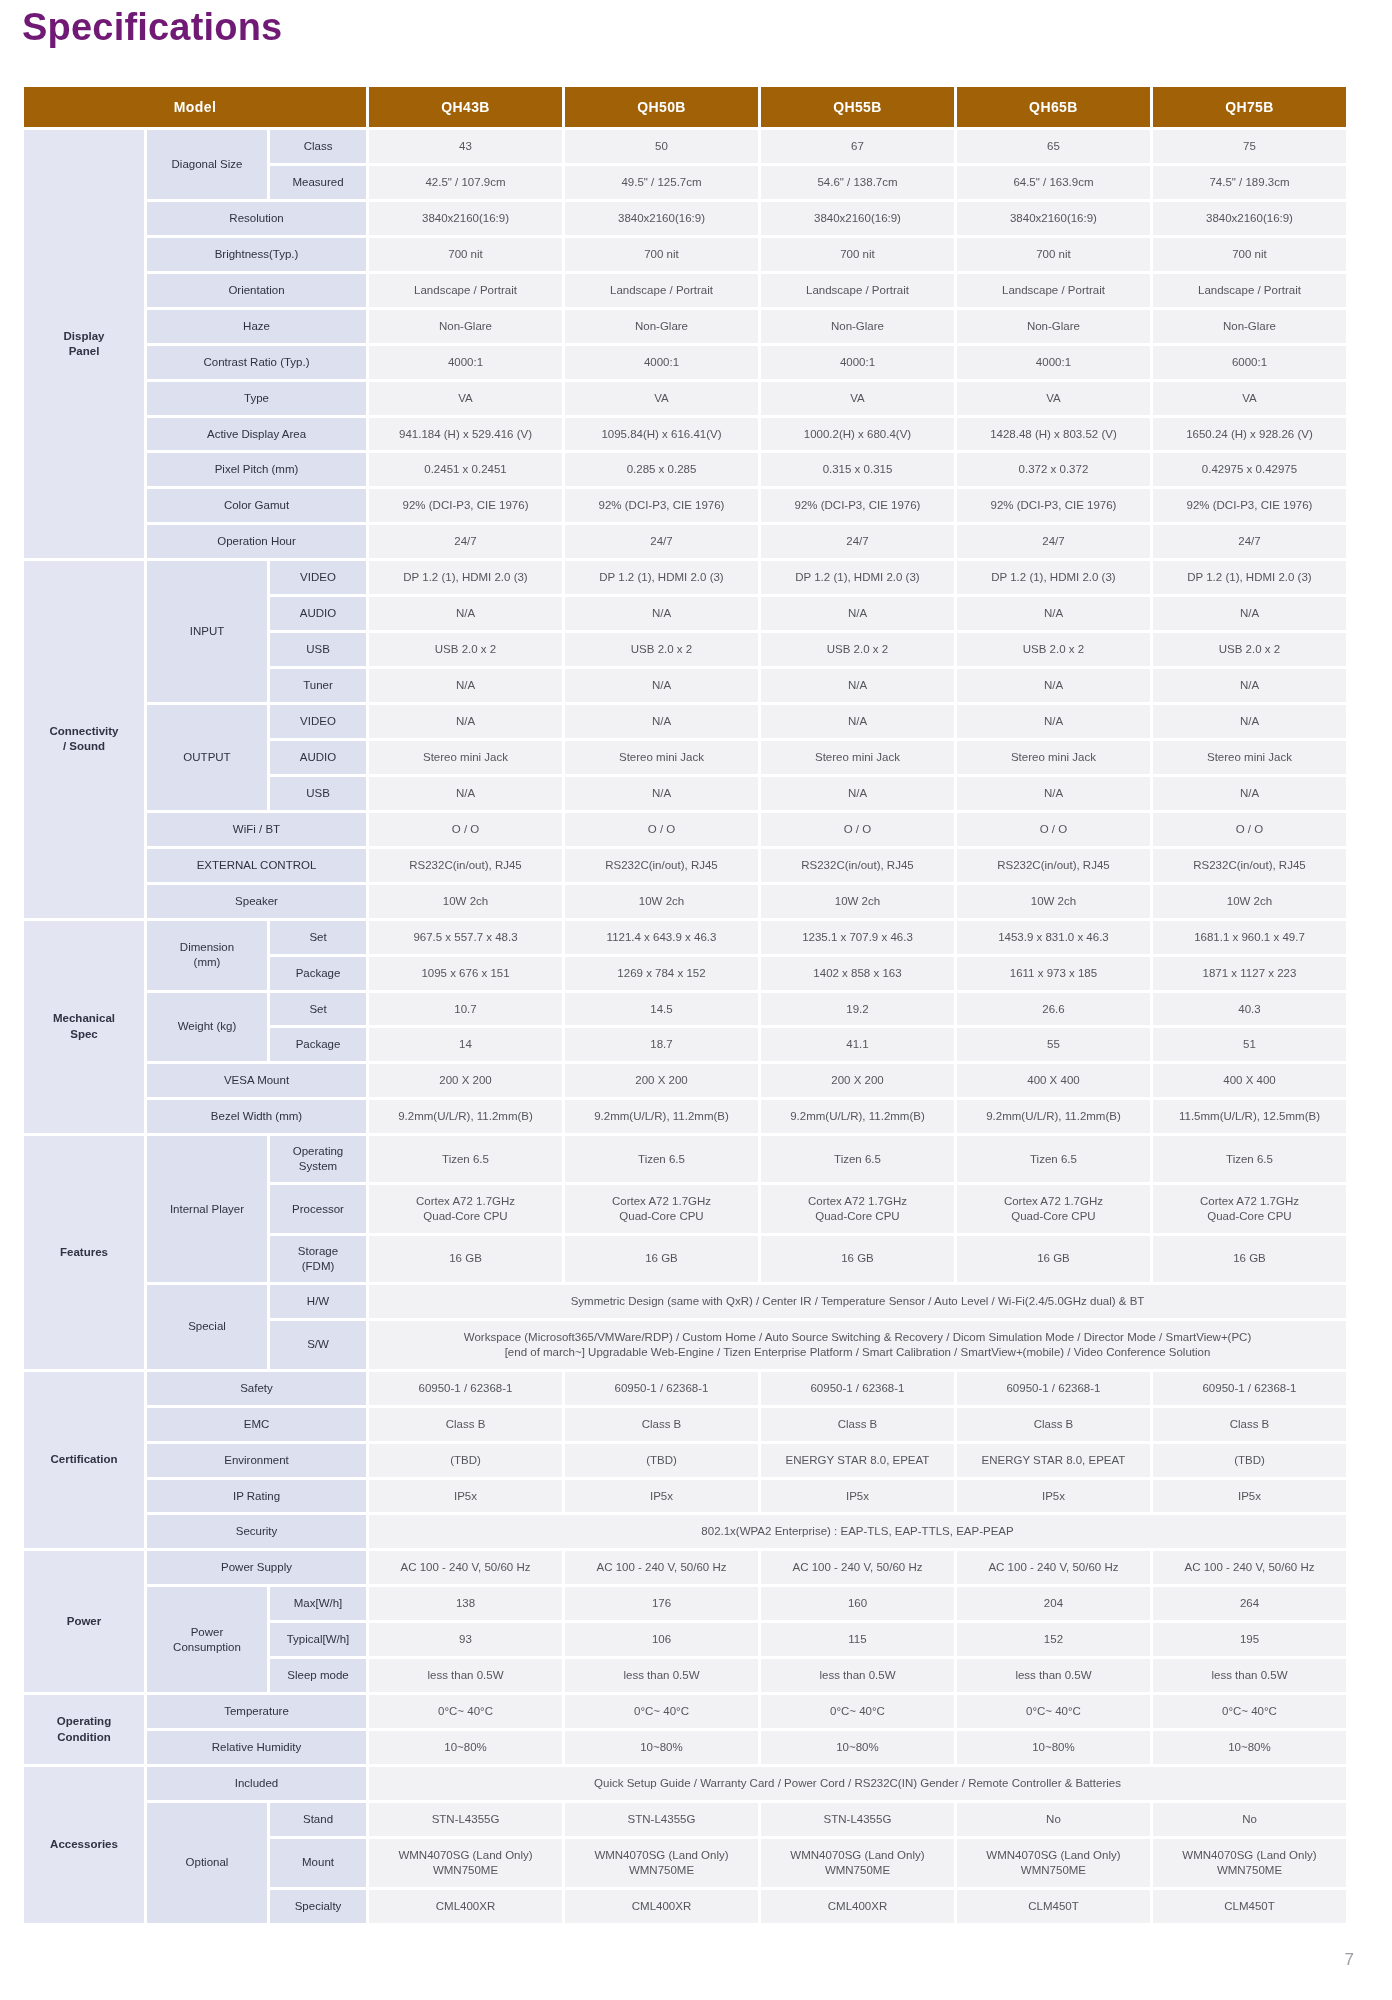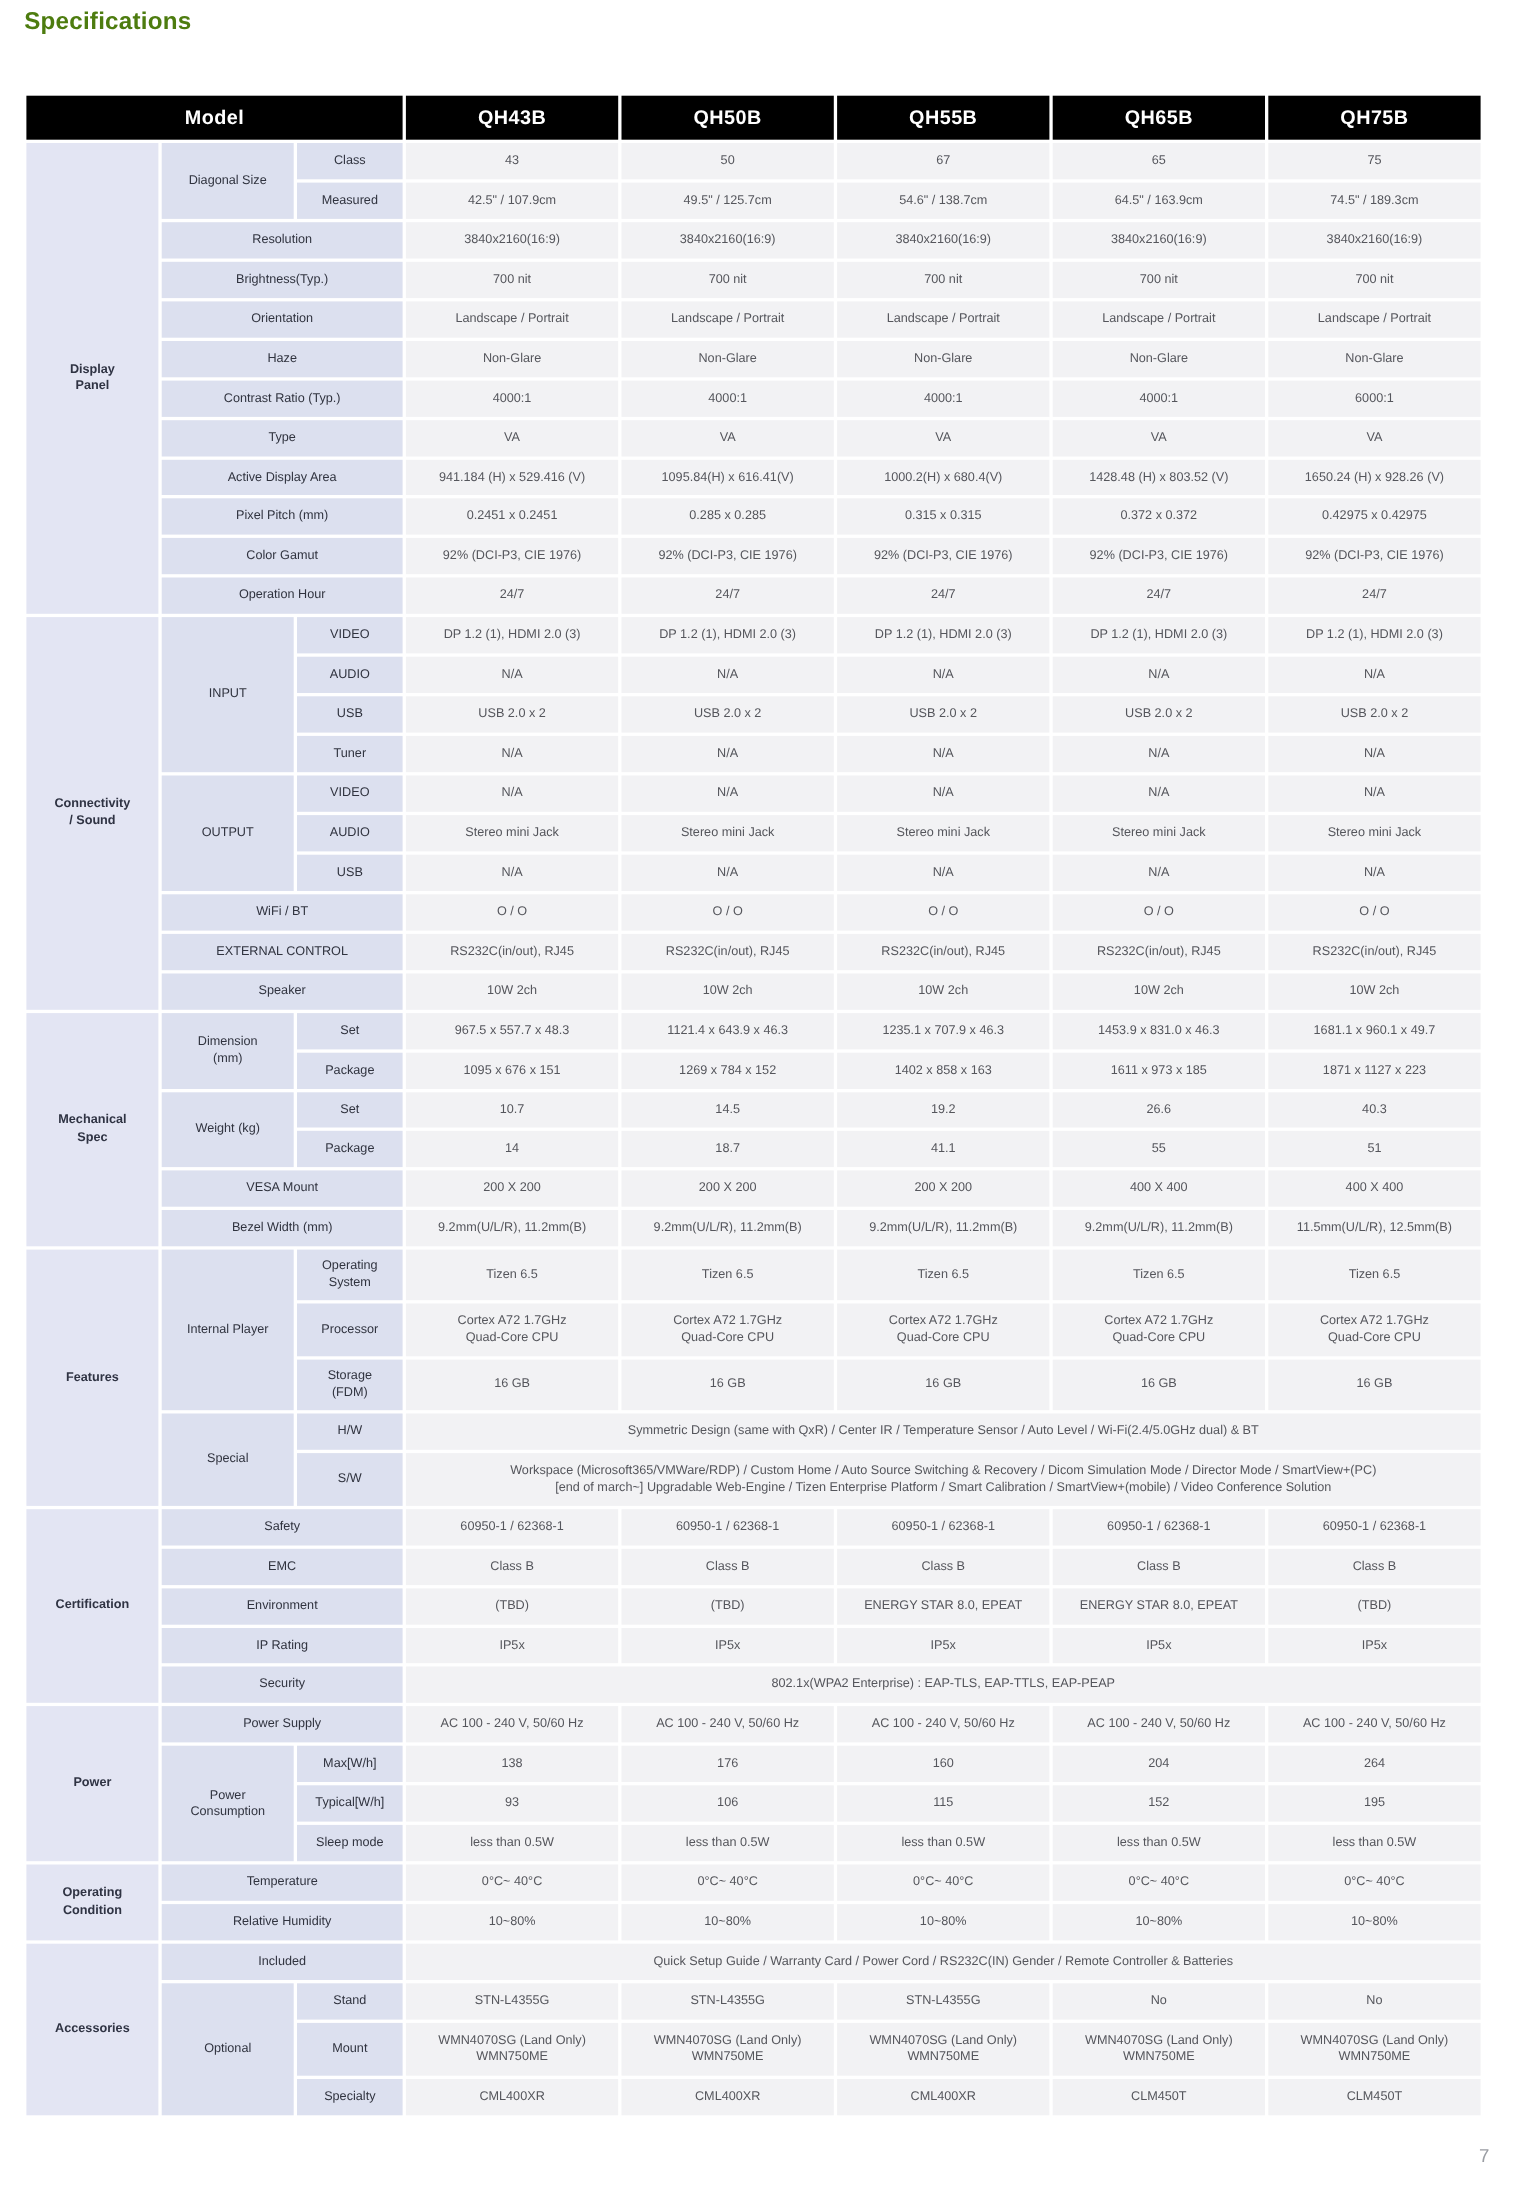--- a/index.html
+++ b/index.html
@@ -1,20 +1,20 @@
 <!DOCTYPE html>
 <html><head>
 <meta charset="utf-8">
 <style>
   html,body{margin:0;padding:0;background:#ffffff;}
   body{width:1392px;height:2000px;position:relative;font-family:"Liberation Sans",sans-serif;-webkit-font-smoothing:antialiased;}
-  .page-title{position:absolute;left:22px;top:6px;font-size:22px;font-weight:bold;color:#4d7c0f;letter-spacing:0.2px;}
+  .page-title{position:absolute;left:22px;top:6px;font-size:38px;font-weight:bold;color:#701a75;letter-spacing:0.2px;}
   table.spec{position:absolute;left:21px;top:84px;width:1328px;border-collapse:separate;border-spacing:3px;table-layout:fixed;}
   th,td{font-size:11.5px;text-align:center;vertical-align:middle;white-space:pre-line;word-wrap:break-word;}
-  thead th{background:#000000;color:#ffffff;font-size:18px;font-weight:bold;height:38px;letter-spacing:0.4px;}
+  thead th{background:#a16207;color:#ffffff;font-size:14px;font-weight:bold;height:38px;letter-spacing:0.4px;}
   td.cat{background:#e3e5f3;color:#2f3343;padding:8px 4px;line-height:1.35;font-weight:bold;}
   td.lbl{background:#dce0ef;color:#30333f;padding:8px 5px;line-height:1.3;margin-left:32px;}
   td.val{background:#f2f2f4;color:#55565c;padding:9px 6px;line-height:1.3;}
   .page-num{position:absolute;right:38px;top:1950px;font-size:17px;color:#9a9da3;}
 </style>
 </head>
 <body>
 
 <div class="page-title">Specifications</div>
 

